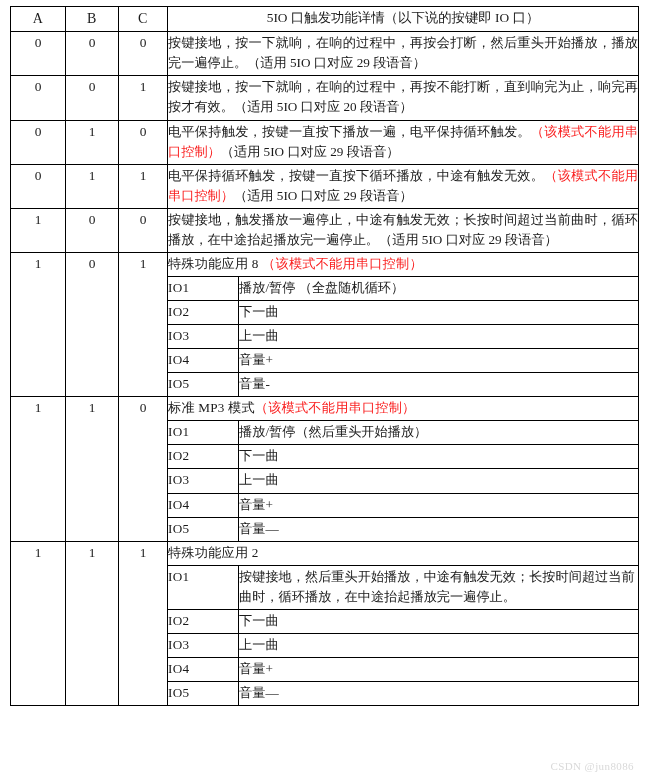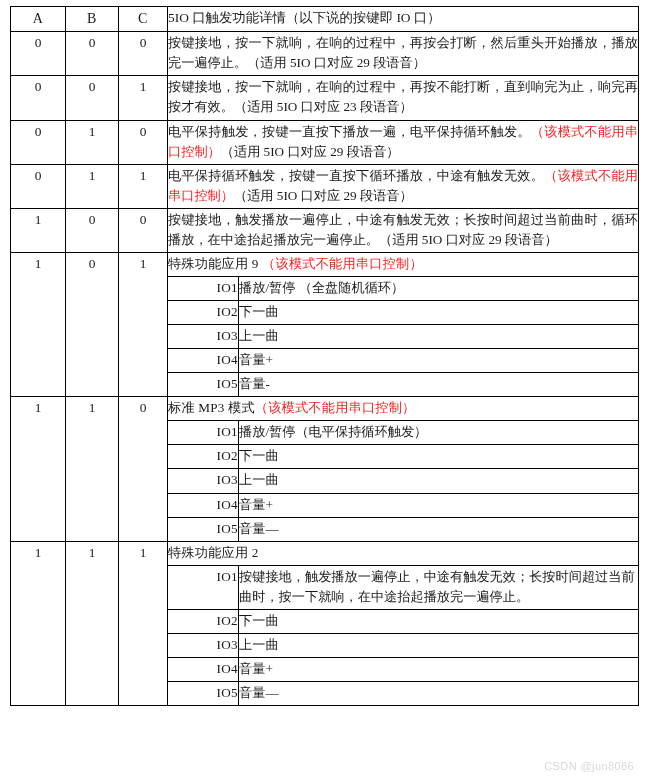--- a/index.html
+++ b/index.html
@@ -41,52 +41,52 @@
   col.c-d  { width: 400px; }
 
   th.hdr-abc {
     text-align: center;
     font-weight: bold;
     font-size: 14px;
     padding: 3px 0 4px 0;
     letter-spacing: .5px;
   }
   th.hdr-detail {
-    text-align: left;
+    text-align: center;
     padding: 3px 0 4px 0;
     font-size: 13.4px;
     font-family: Liberation Serif, serif;
   }
   td.bit {
     text-align: center;
     font-size: 13.4px;
     padding-top: 2px;
   }
   td.detail {
     padding: 1px 7px 3px 7px;
     text-align: justify;
     text-justify: inter-ideograph;
   }
   td.io-label {
-    text-align: right;
+    text-align: left;
     font-size: 13.2px;
     padding: 2px 0 3px 0;
     letter-spacing: .3px;
   }
   td.io-desc {
     padding: 2px 7px 3px 8px;
   }
   .warn { color: #fa1e1e; }
   .mode-title { letter-spacing: .2px; }
 
   #watermark {
     position: absolute;
     right: 14px;
     bottom: 4px;
-    font-family: Liberation Sans, sans-serif;
+    font-family: Liberation Serif, serif;
     font-size: 11px;
     color: #d9d9d9;
     letter-spacing: .4px;
     user-select: none;
   }
 </style>
 </head>
 <body>
 
 <div id="sheet">
@@ -113,21 +113,21 @@
         <td class="bit">0</td>
         <td class="bit">0</td>
         <td class="bit">0</td>
         <td class="detail" colspan="2">按键接地，按一下就响，在响的过程中，再按会打断，然后重头开始播放，播放完一遍停止。（适用 5IO 口对应 29 段语音）</td>
       </tr>
 
       <tr>
         <td class="bit">0</td>
         <td class="bit">0</td>
         <td class="bit">1</td>
-        <td class="detail" colspan="2">按键接地，按一下就响，在响的过程中，再按不能打断，直到响完为止，响完再按才有效。（适用 5IO 口对应 23 段语音）</td>
+        <td class="detail" colspan="2">按键接地，按一下就响，在响的过程中，再按不能打断，直到响完为止，响完再按才有效。（适用 5IO 口对应 20 段语音）</td>
       </tr>
 
       <tr>
         <td class="bit">0</td>
         <td class="bit">1</td>
         <td class="bit">0</td>
         <td class="detail" colspan="2"><span>电平保持触发，按键一直按下播放一遍，电平保持循环触发。</span><span class="warn">（该模式不能用串口控制）</span><span>（适用 5IO 口对应 29 段语音）</span></td>
       </tr>
 
       <tr>
@@ -141,21 +141,21 @@
         <td class="bit">1</td>
         <td class="bit">0</td>
         <td class="bit">0</td>
         <td class="detail" colspan="2">按键接地，触发播放一遍停止，中途有触发无效；长按时间超过当前曲时，循环播放，在中途抬起播放完一遍停止。（适用 5IO 口对应 29 段语音）</td>
       </tr>
 
       <tr>
         <td class="bit" rowspan="6">1</td>
         <td class="bit" rowspan="6">0</td>
         <td class="bit" rowspan="6">1</td>
-        <td class="detail mode-title" colspan="2"><span>特殊功能应用 9</span><span class="warn"> （该模式不能用串口控制）</span></td>
+        <td class="detail mode-title" colspan="2"><span>特殊功能应用 8</span><span class="warn"> （该模式不能用串口控制）</span></td>
       </tr>
       <tr>
         <td class="io-label">IO1</td>
         <td class="io-desc">播放/暂停 （全盘随机循环）</td>
       </tr>
       <tr>
         <td class="io-label">IO2</td>
         <td class="io-desc">下一曲</td>
       </tr>
       <tr>
@@ -172,21 +172,21 @@
       </tr>
 
       <tr>
         <td class="bit" rowspan="6">1</td>
         <td class="bit" rowspan="6">1</td>
         <td class="bit" rowspan="6">0</td>
         <td class="detail mode-title" colspan="2"><span>标准 MP3 模式</span><span class="warn">（该模式不能用串口控制）</span></td>
       </tr>
       <tr>
         <td class="io-label">IO1</td>
-        <td class="io-desc">播放/暂停（电平保持循环触发）</td>
+        <td class="io-desc">播放/暂停（然后重头开始播放）</td>
       </tr>
       <tr>
         <td class="io-label">IO2</td>
         <td class="io-desc">下一曲</td>
       </tr>
       <tr>
         <td class="io-label">IO3</td>
         <td class="io-desc">上一曲</td>
       </tr>
       <tr>
@@ -199,21 +199,21 @@
       </tr>
 
       <tr>
         <td class="bit" rowspan="6">1</td>
         <td class="bit" rowspan="6">1</td>
         <td class="bit" rowspan="6">1</td>
         <td class="detail mode-title" colspan="2"><span>特殊功能应用 2</span><span class="warn"></span></td>
       </tr>
       <tr>
         <td class="io-label">IO1</td>
-        <td class="io-desc">按键接地，触发播放一遍停止，中途有触发无效；长按时间超过当前曲时，按一下就响，在中途抬起播放完一遍停止。</td>
+        <td class="io-desc">按键接地，然后重头开始播放，中途有触发无效；长按时间超过当前曲时，循环播放，在中途抬起播放完一遍停止。</td>
       </tr>
       <tr>
         <td class="io-label">IO2</td>
         <td class="io-desc">下一曲</td>
       </tr>
       <tr>
         <td class="io-label">IO3</td>
         <td class="io-desc">上一曲</td>
       </tr>
       <tr>

